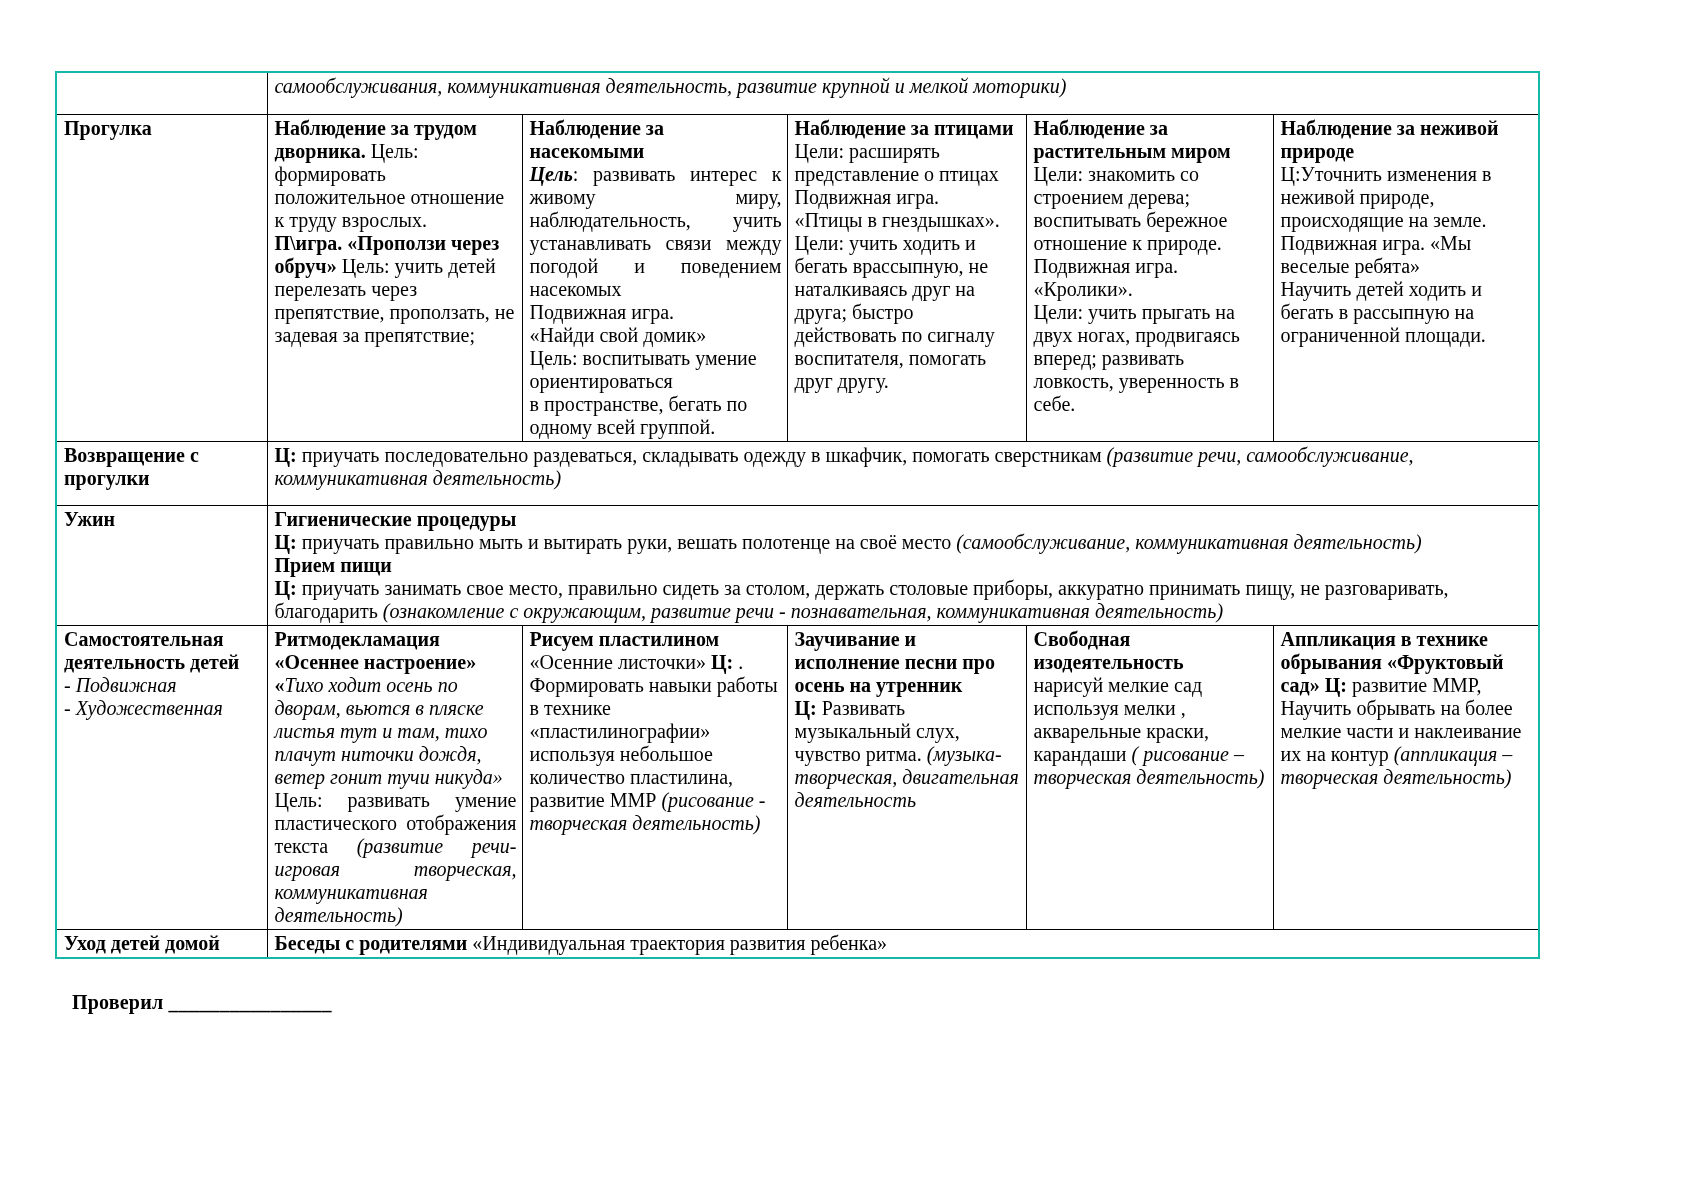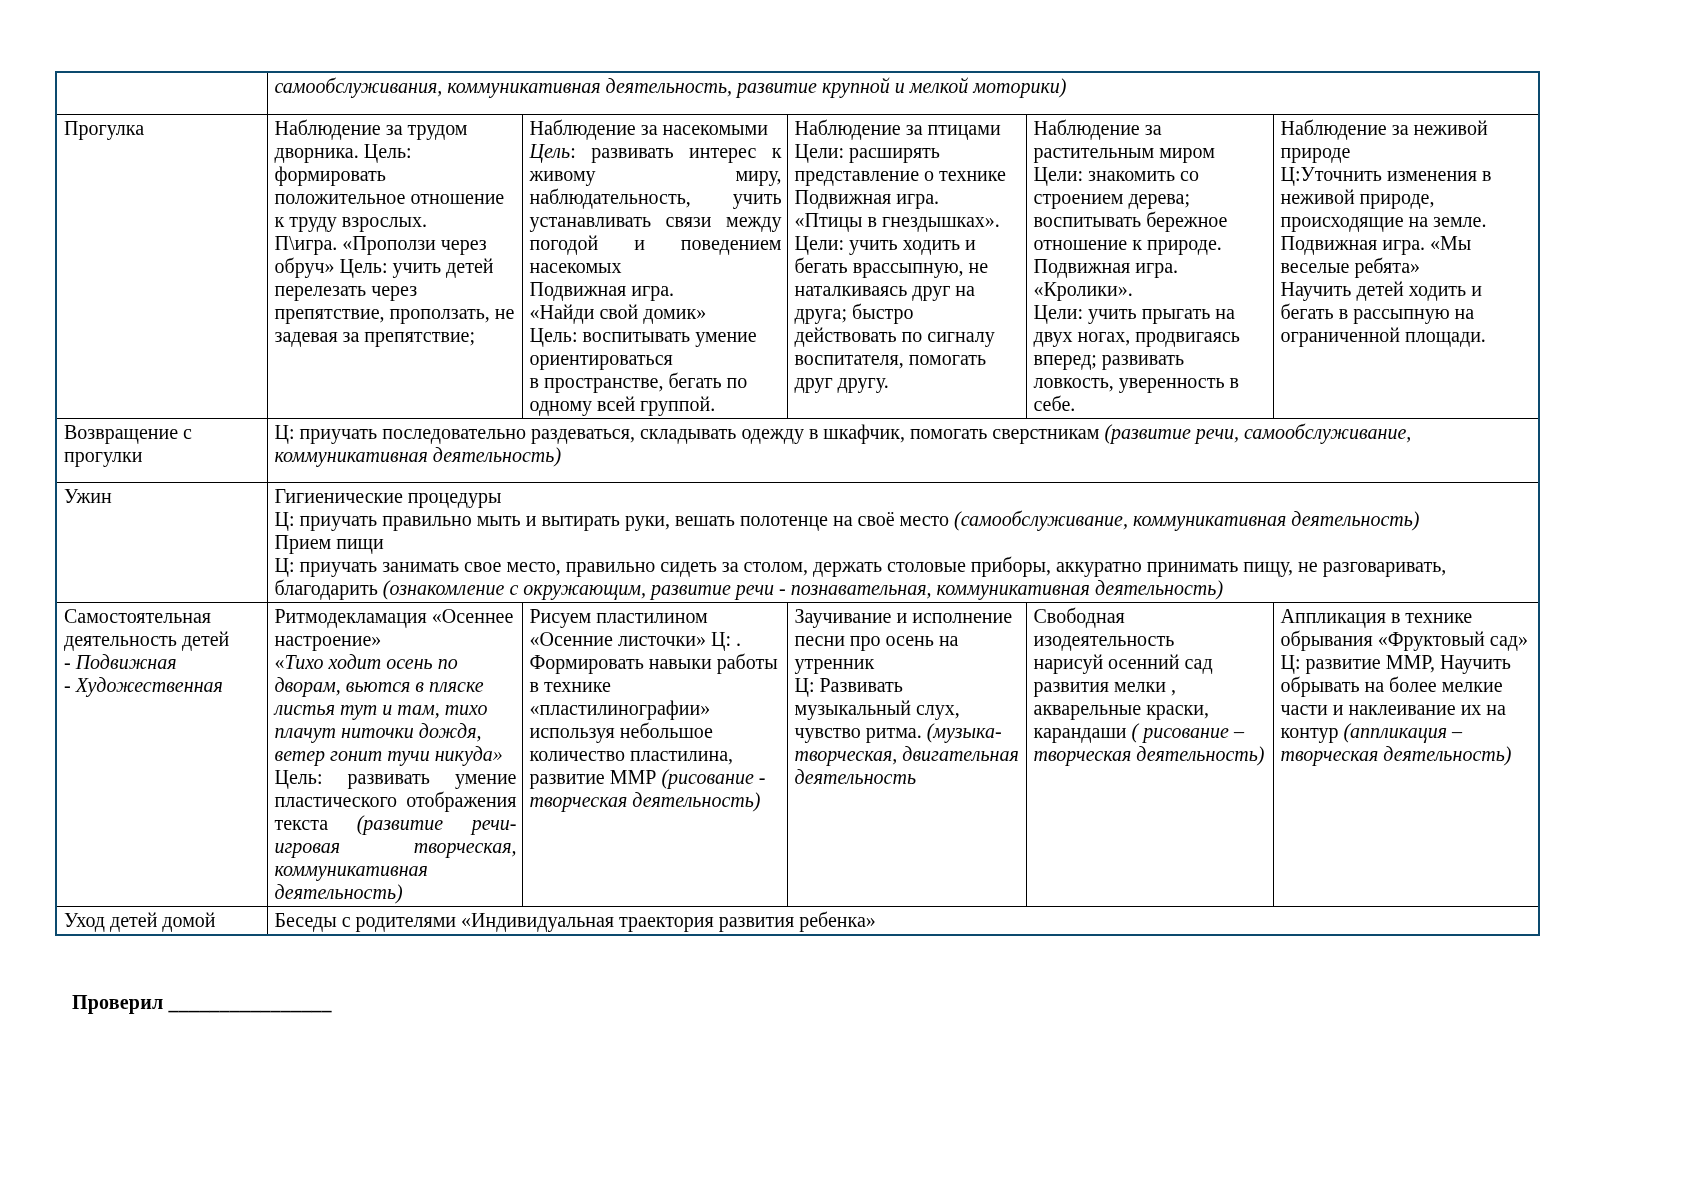--- a/index.html
+++ b/index.html
@@ -18,33 +18,33 @@
     line-height: 23px;
     color: #000000;
   }
   table.plan {
     position: absolute;
     left: 55px;
     top: 71px;
     width: 1483px;
     border-collapse: collapse;
     table-layout: fixed;
-    border: 2px solid #0c4a6e;
+    border: 2px solid #14b8a6;
   }
   table.plan td {
     border: 1px solid #000;
     vertical-align: top;
     padding: 2px 5px 2px 7px;
     overflow: hidden;
   }
   td.v-middle { vertical-align: middle; }
   .para { text-align: left; }
   .para.center { text-align: left; }
   .para.justify { text-align: justify; }
-  .bold { font-weight: normal; }
+  .bold { font-weight: bold; }
   .ital { font-style: italic; }
   .footer-sign {
     position: absolute;
     left: 72px;
     top: 991px;
     font-weight: bold;
     letter-spacing: 0.2px;
   }
 </style>
 </head>
@@ -81,21 +81,21 @@
       <td>
             <div class="para"><span class="bold"> Наблюдение за насекомыми</span></div>
             <div class="para justify"><span class="bold ital">Цель</span><span>: развивать интерес к живому миру, наблюдательность, учить устанавливать связи между погодой и поведением насекомых</span></div>
             <div class="para"><span>Подвижная игра.</span></div>
             <div class="para"><span> «Найди свой домик»</span></div>
             <div class="para"><span>Цель: воспитывать умение ориентироваться</span></div>
             <div class="para"><span>в пространстве, бегать по одному всей группой.</span></div>
           </td>
       <td>
             <div class="para"><span class="bold">Наблюдение за птицами</span></div>
-            <div class="para"><span>Цели: расширять представление о технике</span></div>
+            <div class="para"><span>Цели: расширять представление о птицах</span></div>
             <div class="para"><span>Подвижная игра.</span></div>
             <div class="para"><span> «Птицы в гнездышках».</span></div>
             <div class="para"><span>Цели: учить ходить и бегать врассыпную, не наталкиваясь друг на друга; быстро действовать по сигналу воспитателя, помогать друг другу.</span></div>
           </td>
       <td>
             <div class="para"><span class="bold">Наблюдение за растительным миром</span></div>
             <div class="para"><span>Цели: знакомить со строением дерева; воспитывать бережное отношение к природе.</span></div>
             <div class="para"><span>Подвижная игра.</span></div>
             <div class="para"><span> «Кролики».</span></div>
             <div class="para"><span>Цели: учить прыгать на двух ногах, продвигаясь вперед; развивать ловкость, уверенность в себе.</span></div>
@@ -143,21 +143,21 @@
       <td>
             <div class="para"><span class="bold">Рисуем пластилином</span></div>
             <div class="para"><span>«Осенние листочки» </span><span class="bold">Ц:</span><span> . Формировать навыки работы в технике «пластилинографии» используя небольшое количество пластилина, развитие ММР </span><span class="ital">(рисование - творческая деятельность)</span></div>
           </td>
       <td>
             <div class="para"><span class="bold">Заучивание и исполнение песни про осень на утренник</span></div>
             <div class="para"><span class="bold">Ц:</span><span> Развивать музыкальный слух, чувство ритма. </span><span class="ital">(музыка-творческая, двигательная деятельность</span></div>
           </td>
       <td>
             <div class="para"><span class="bold">Свободная изодеятельность</span></div>
-            <div class="para"><span>нарисуй осенний сад развития мелки , акварельные краски, карандаши </span><span class="ital">( рисование – творческая деятельность)</span></div>
+            <div class="para"><span>нарисуй мелкие сад используя мелки , акварельные краски, карандаши </span><span class="ital">( рисование – творческая деятельность)</span></div>
           </td>
       <td>
             <div class="para"><span class="bold">Аппликация в технике обрывания «Фруктовый сад» </span><span class="bold">Ц:</span><span> развитие ММР, Научить обрывать на более мелкие части и наклеивание их на контур </span><span class="ital">(аппликация – творческая деятельность)</span></div>
           </td>
     </tr>
 
     <tr style="height:22px">
       <td>
             <div class="para"><span class="bold">Уход детей домой</span></div>
           </td>

